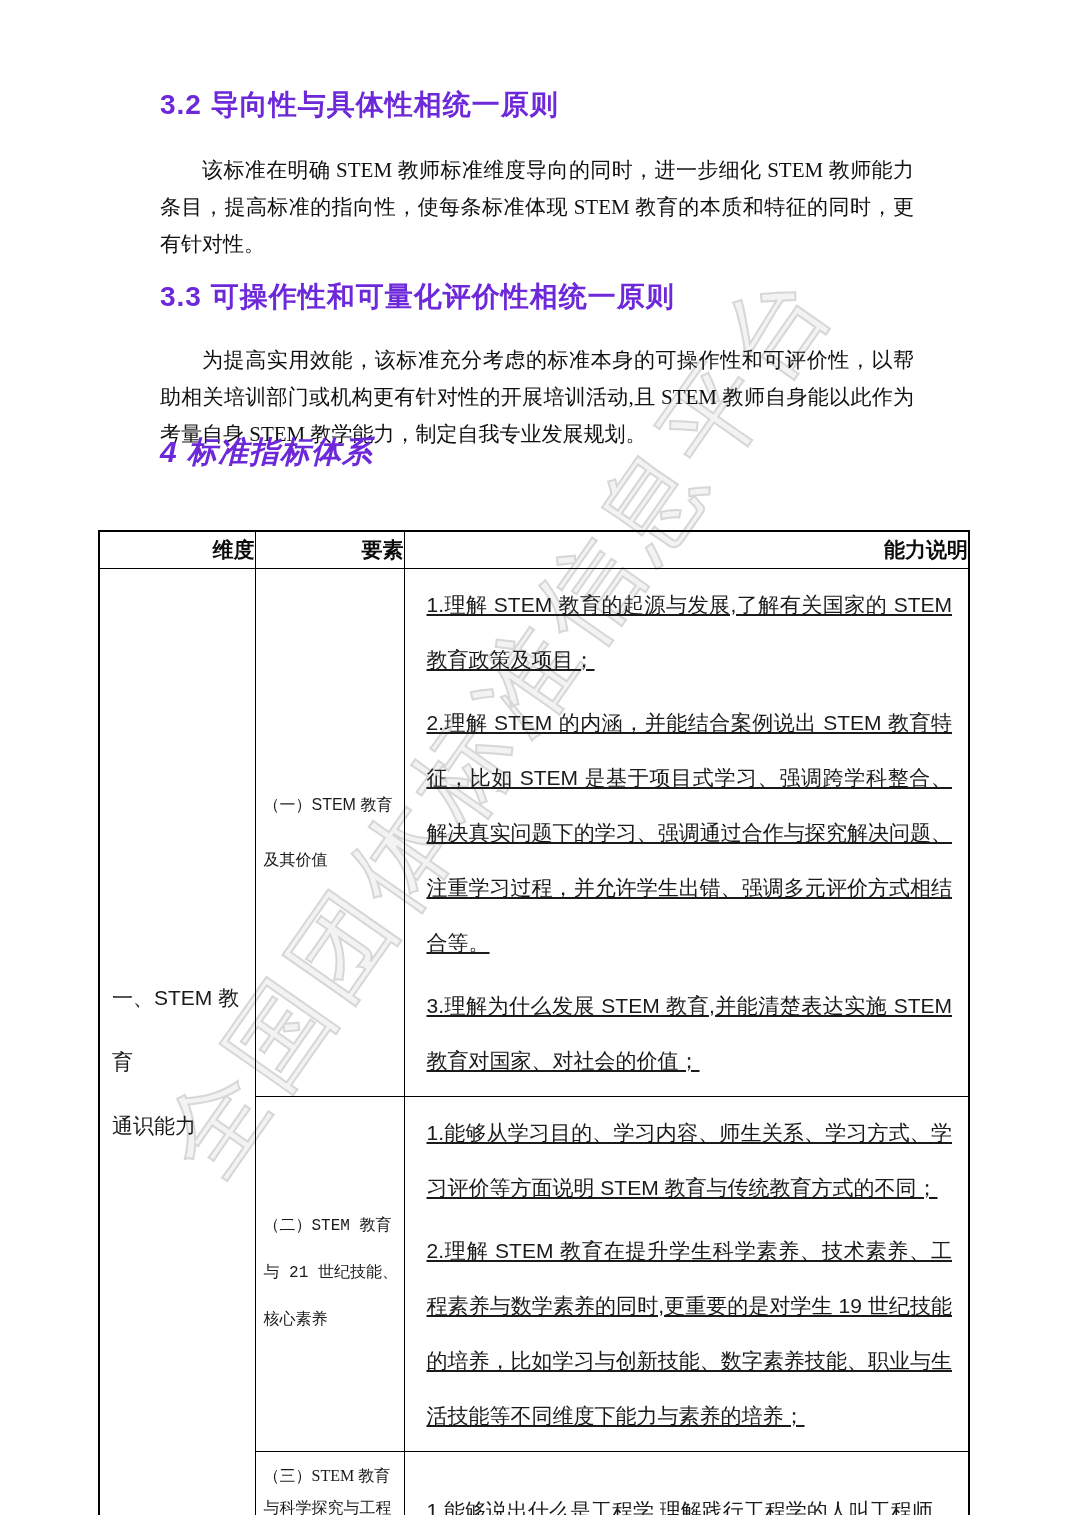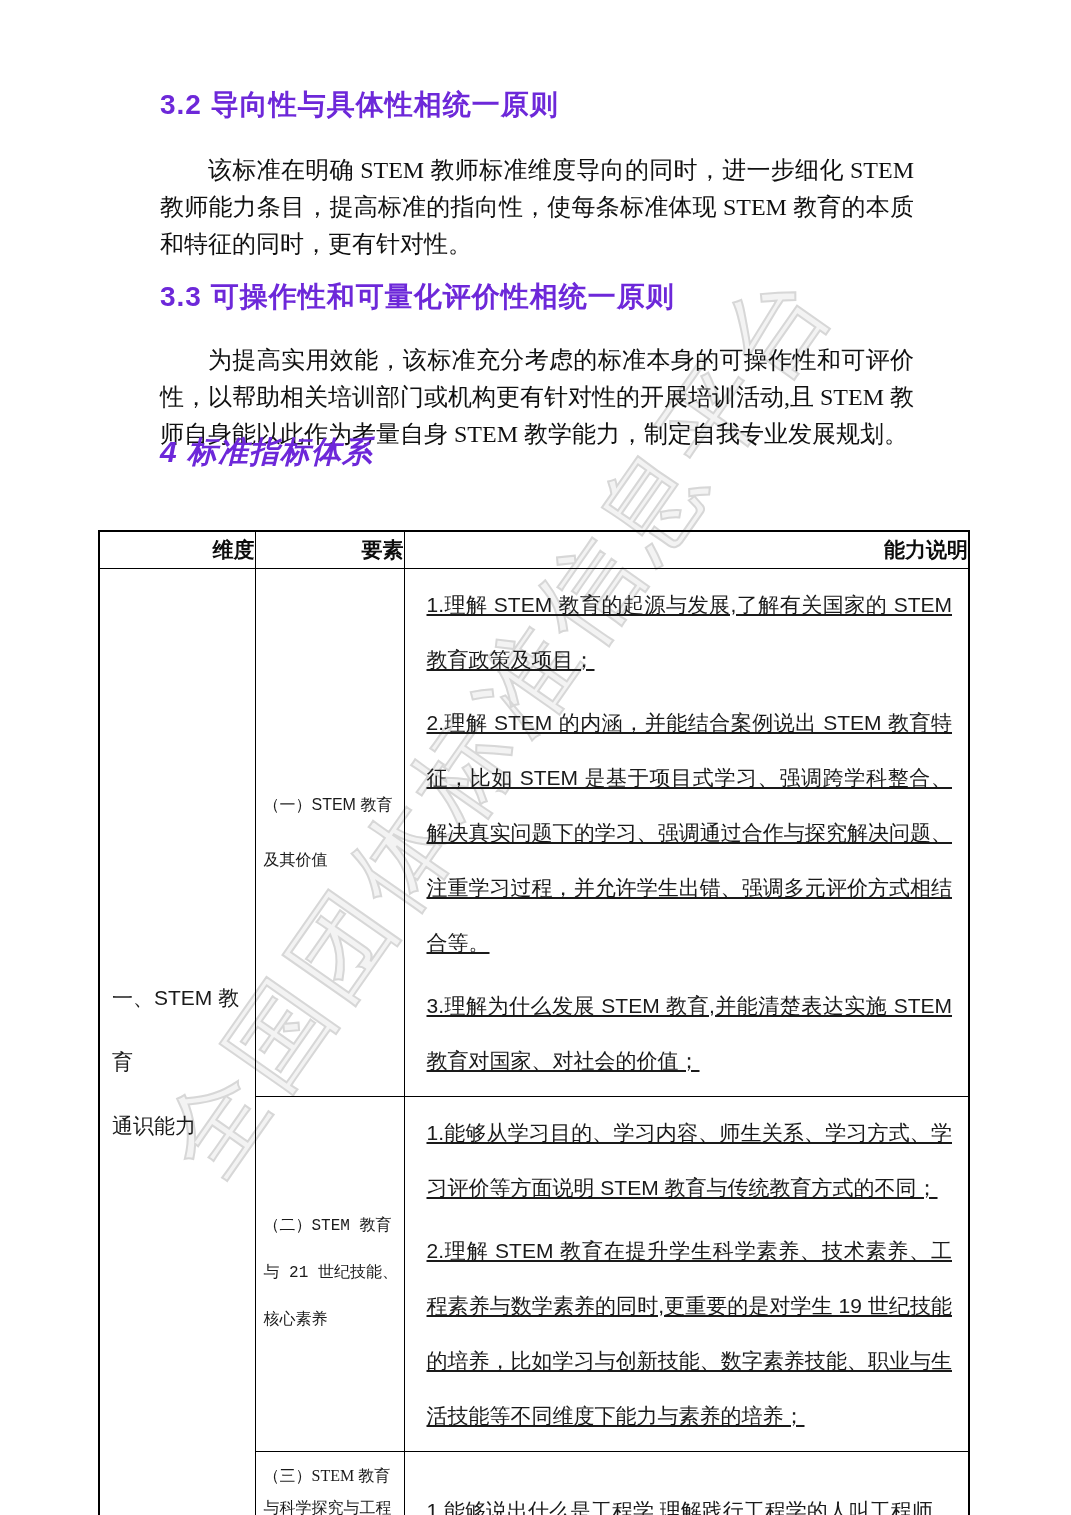--- a/index.html
+++ b/index.html
@@ -45,21 +45,21 @@
   }
   .h-32 { top: 86px; }
   .h-33 { top: 278px; }
   .h-4  { top: 432px; font-size: 30px; font-style: italic; }
   
   .para {
     position: absolute;
     left: 160px;
     width: 754px;
     font-family: "Liberation Serif", serif;
-    font-size: 24px;
+    font-size: 21px;
     line-height: 37px;
     color: #101010;
     text-indent: 2em;
     text-align: justify;
   }
   .p-32 { top: 152px; }
   .p-33 { top: 342px; }
   
   table.std {
     position: absolute;

